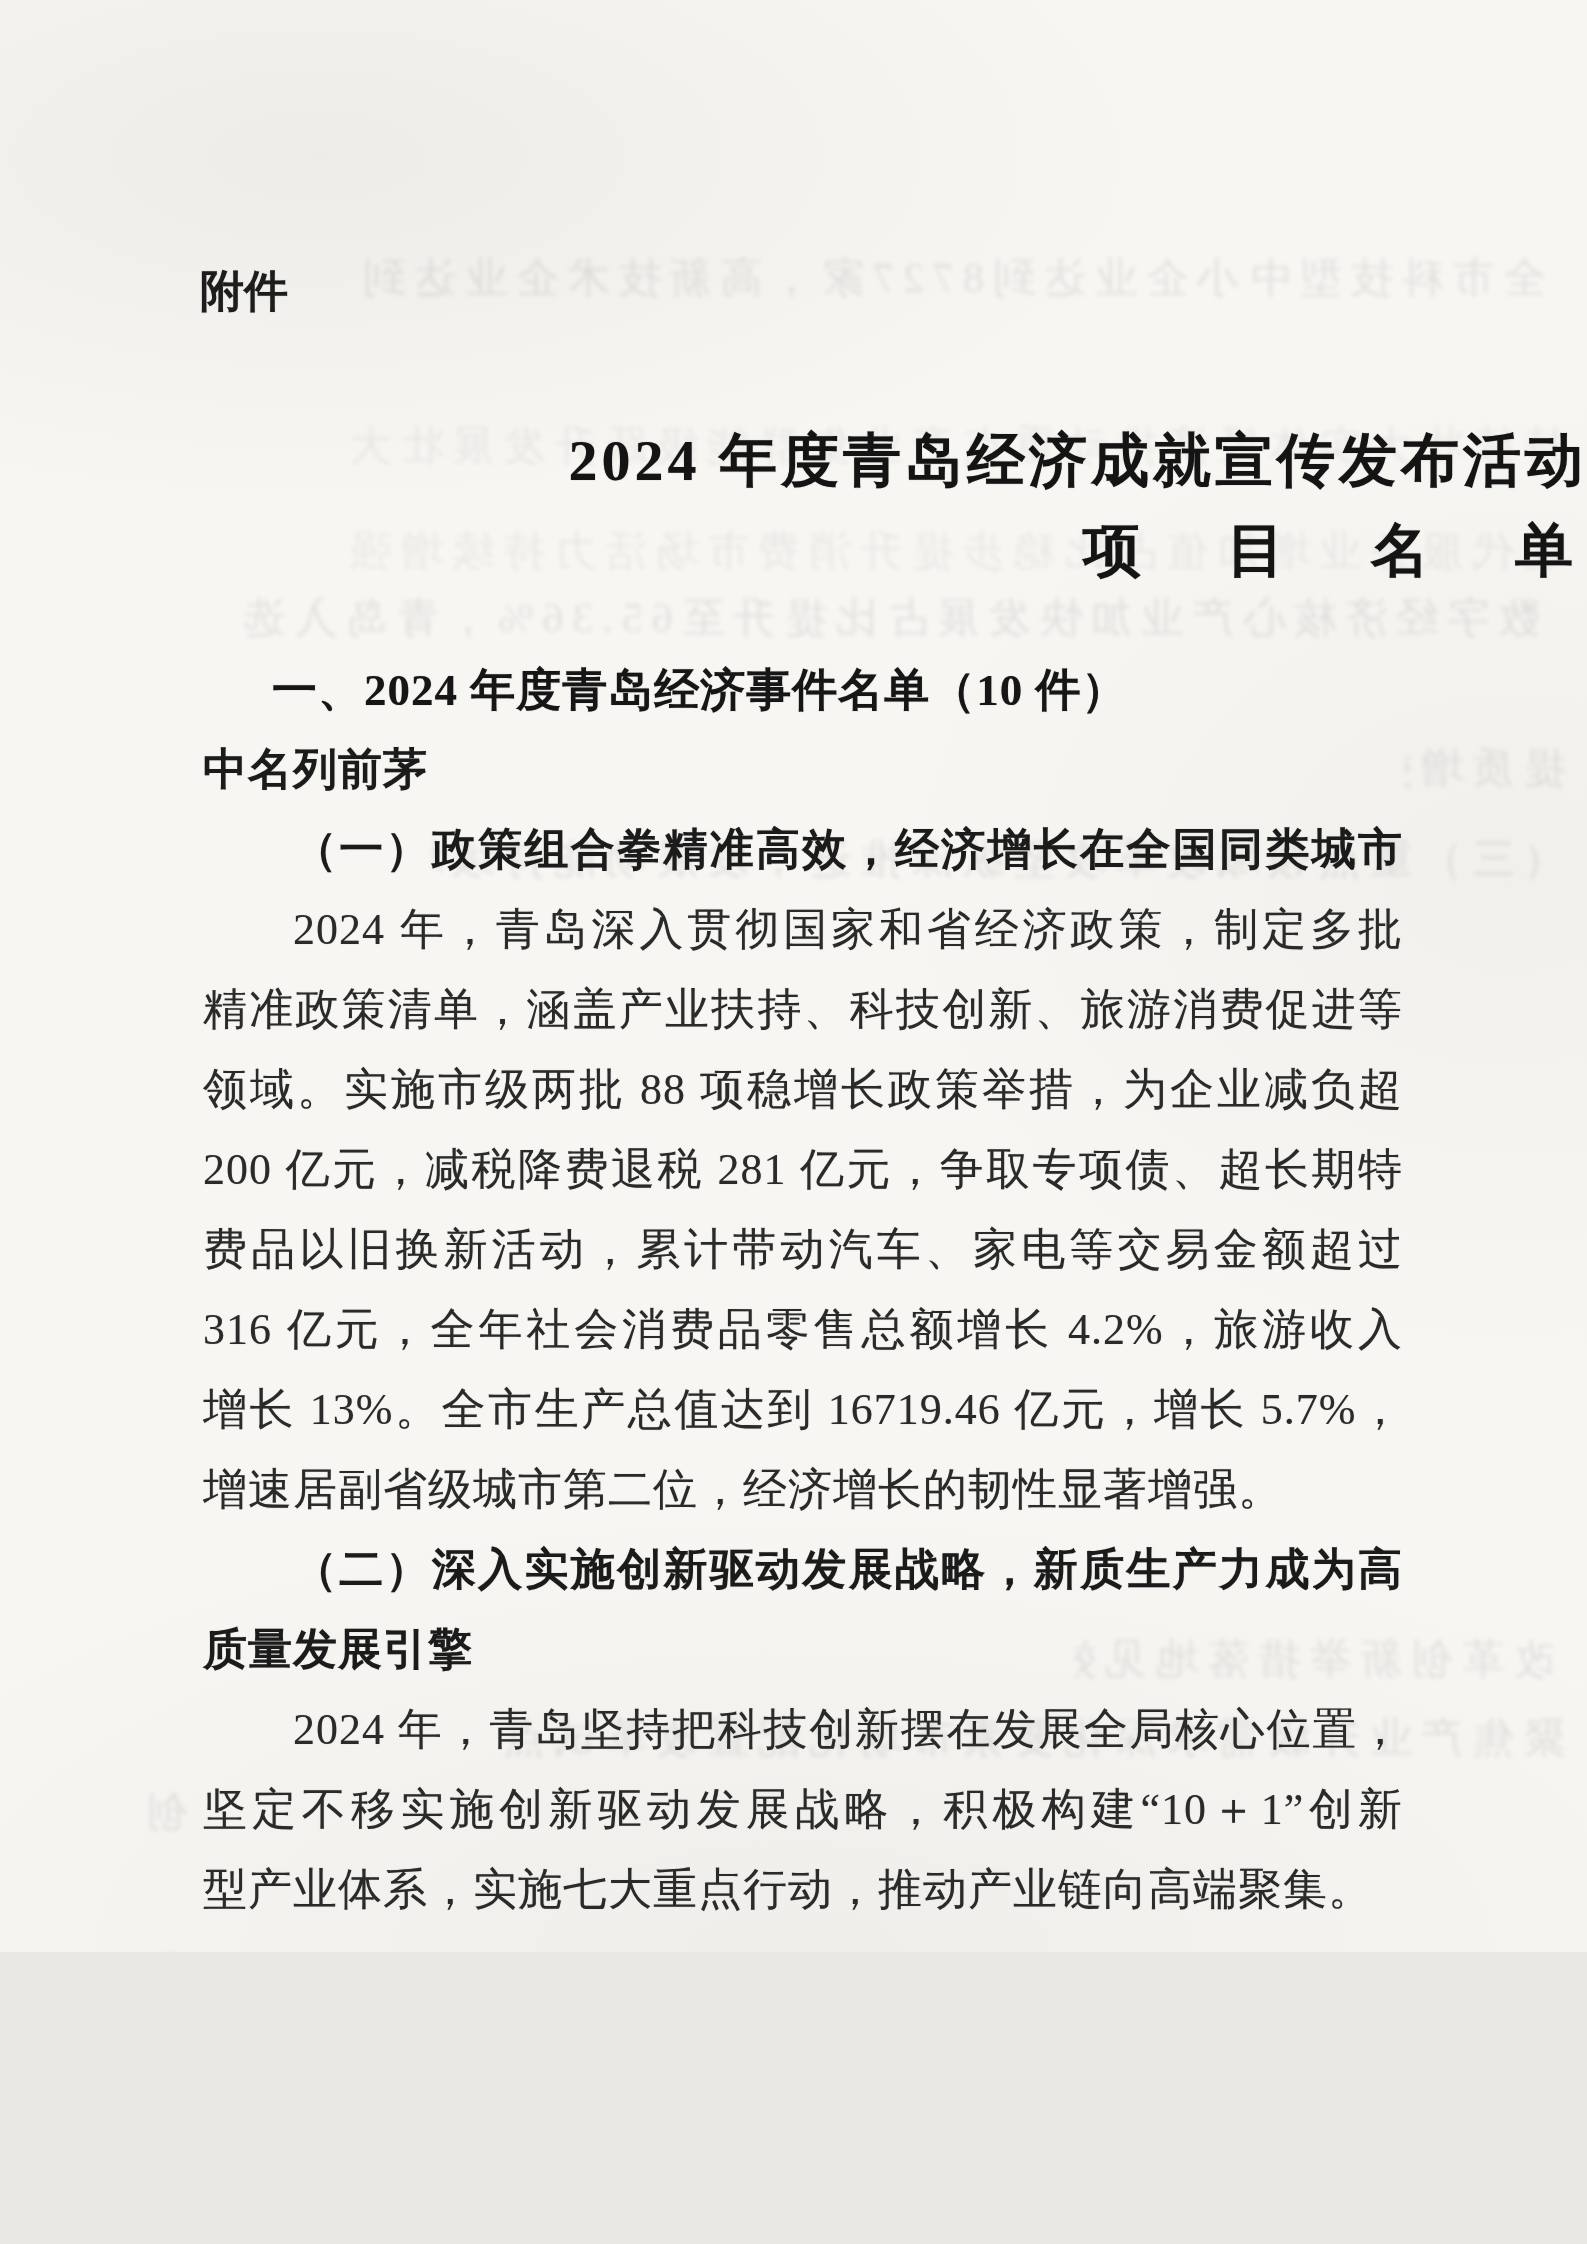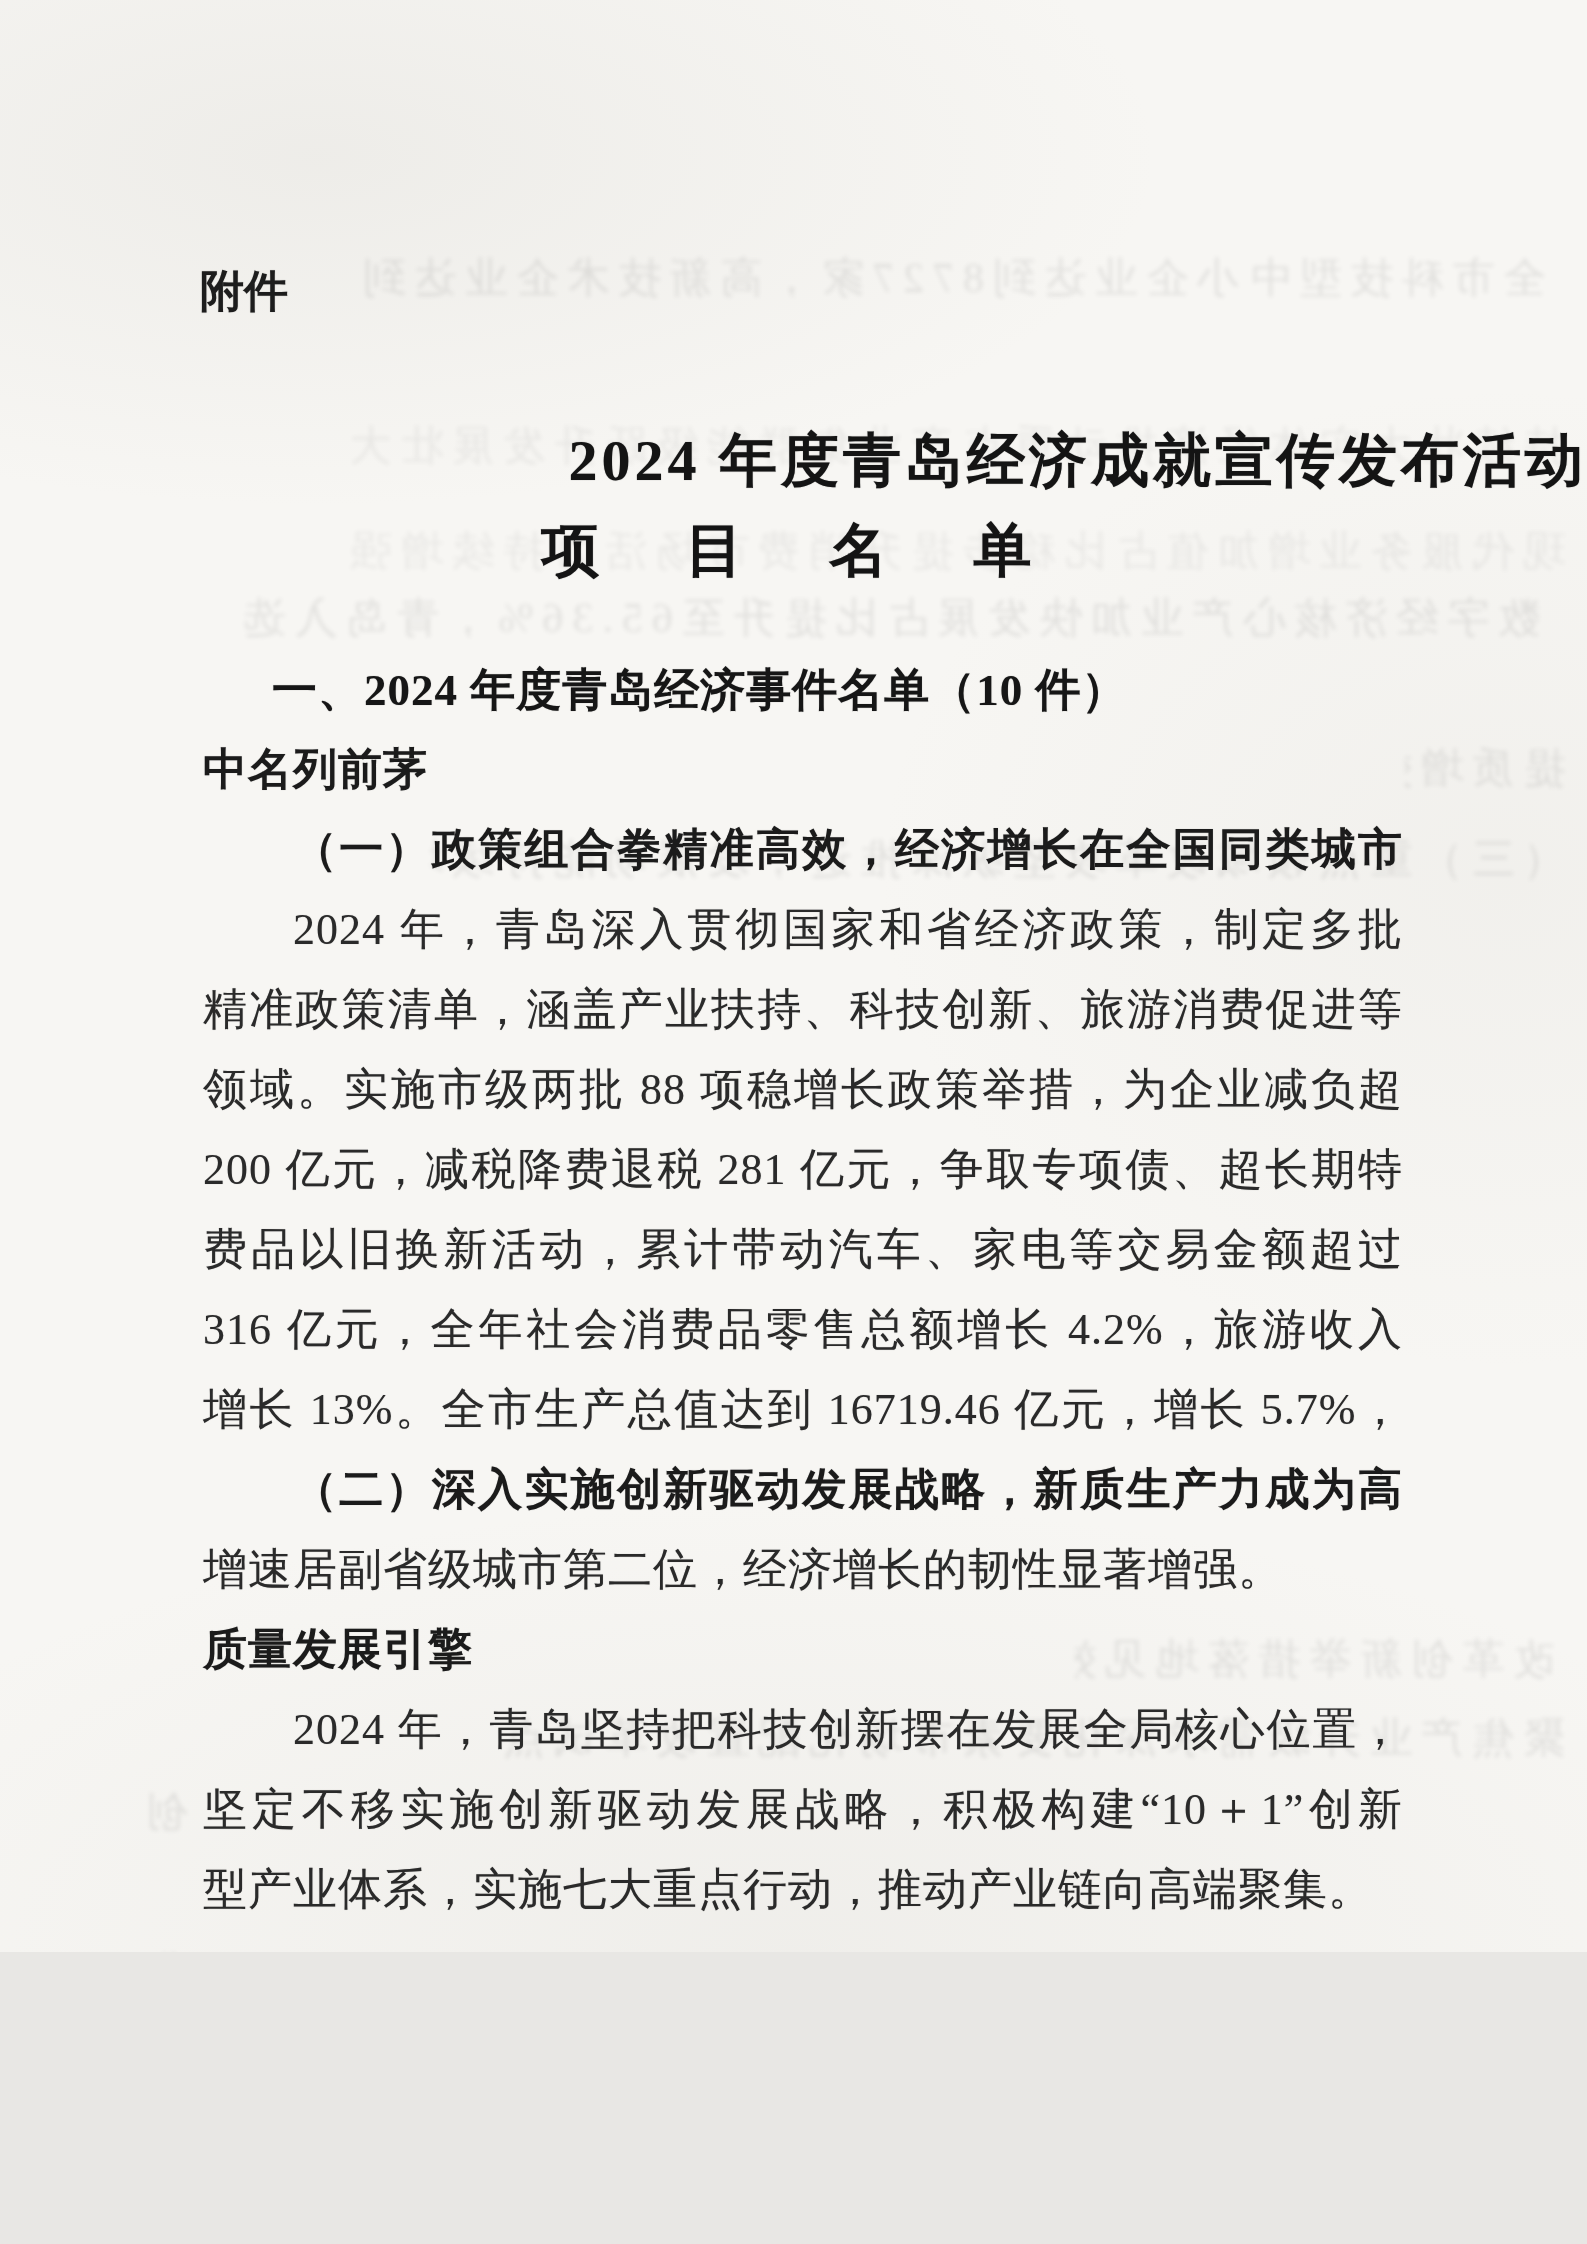--- a/index.html
+++ b/index.html
@@ -44,21 +44,21 @@
     font-size: 58px;
     font-weight: bold;
     letter-spacing: 4px;
     color: #141414;
     text-shadow: 0 0 1px rgba(20,20,20,0.45);
   }
   .title2 {
     position: absolute;
     left: 0; right: 0;
     top: 512px;
-    text-align: center;
+    text-align: right;
     font-size: 58px;
     font-weight: bold;
     letter-spacing: 14px;
     color: #141414;
     text-shadow: 0 0 1px rgba(20,20,20,0.45);
   }
 
   .section-heading {
     position: absolute;
     left: 272px;
@@ -141,22 +141,22 @@
   <div class="body-block">
     <div class="line b">中名列前茅</div>
     <div class="line j ind b">（一）政策组合拳精准高效，经济增长在全国同类城市</div>
     <div class="line j ind">2024 年，青岛深入贯彻国家和省经济政策，制定多批</div>
     <div class="line j">精准政策清单，涵盖产业扶持、科技创新、旅游消费促进等</div>
     <div class="line j">领域。实施市级两批 88 项稳增长政策举措，为企业减负超</div>
     <div class="line j">200 亿元，减税降费退税 281 亿元，争取专项债、超长期特</div>
     <div class="line j">费品以旧换新活动，累计带动汽车、家电等交易金额超过</div>
     <div class="line j">316 亿元，全年社会消费品零售总额增长 4.2%，旅游收入</div>
     <div class="line j">增长 13%。全市生产总值达到 16719.46 亿元，增长 5.7%，</div>
+    <div class="line">增速居副省级城市第二位，经济增长的韧性显著增强。</div>
     <div class="line j ind b">（二）深入实施创新驱动发展战略，新质生产力成为高</div>
-    <div class="line">增速居副省级城市第二位，经济增长的韧性显著增强。</div>
     <div class="line b">质量发展引擎</div>
     <div class="line j ind">2024 年，青岛坚持把科技创新摆在发展全局核心位置，</div>
     <div class="line j">坚定不移实施创新驱动发展战略，积极构建“10＋1”创新</div>
     <div class="line">型产业体系，实施七大重点行动，推动产业链向高端聚集。</div>
   </div>
 
   <div class="page-number">— 3 —</div>
 
 </div>
 

